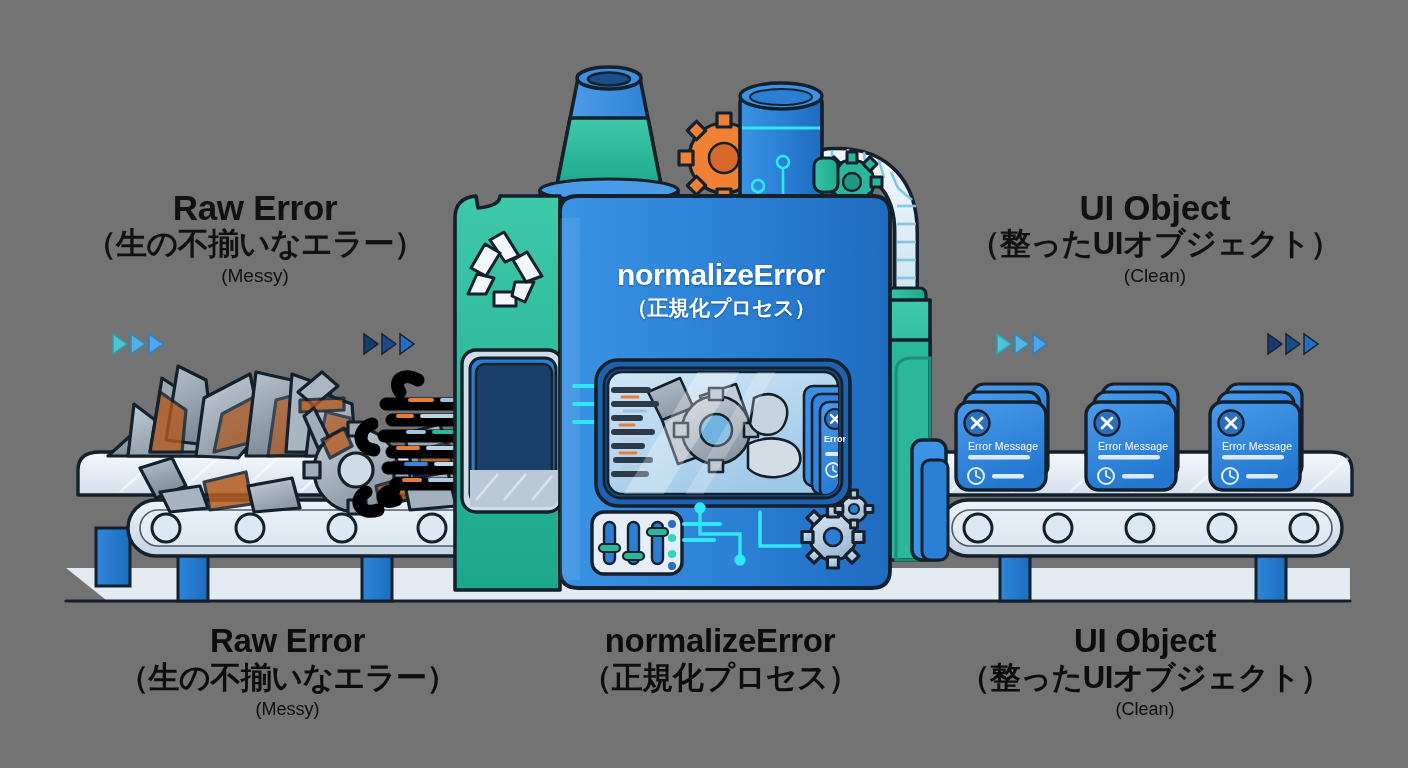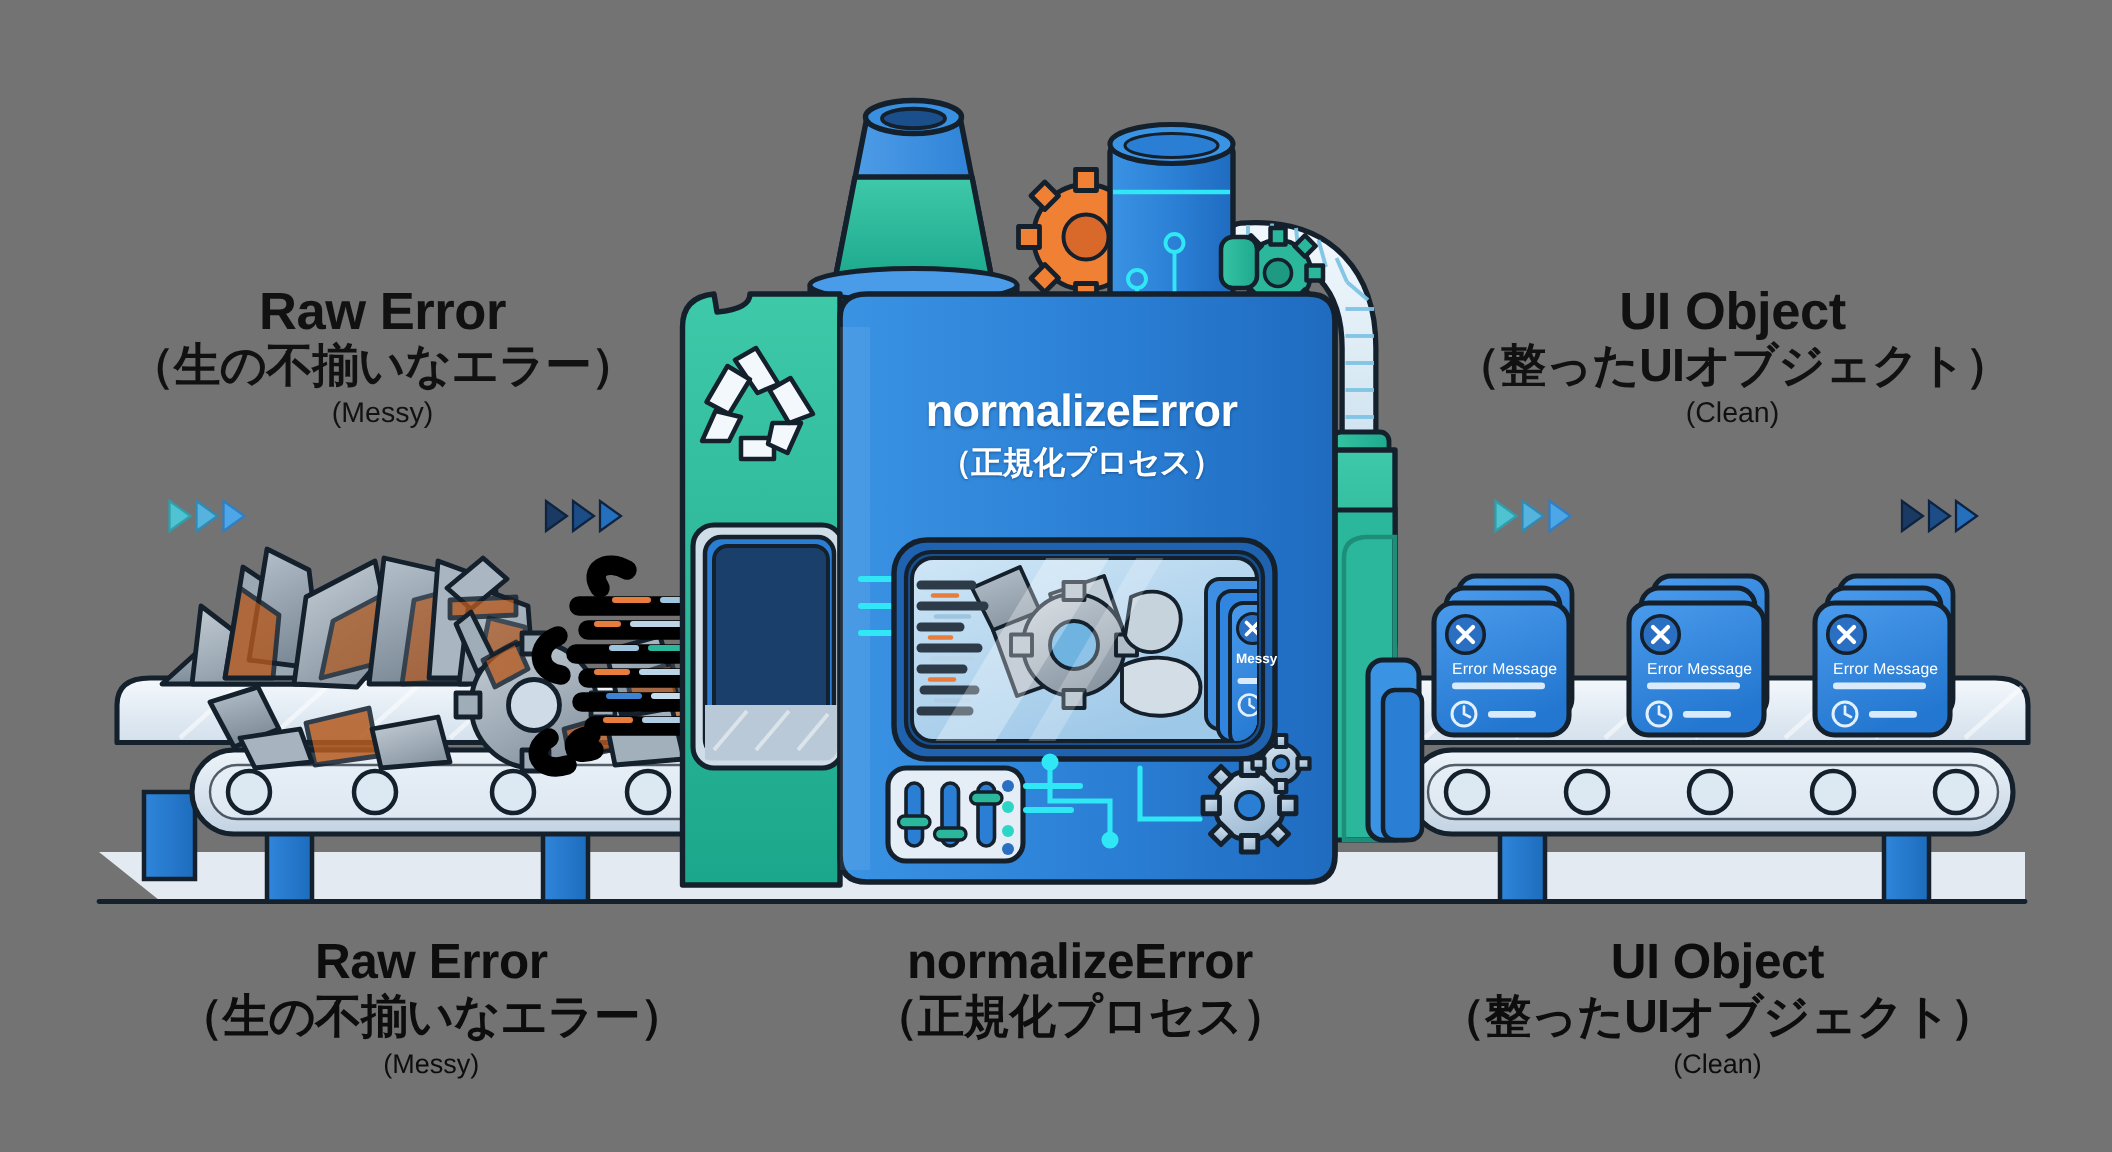--- a/index.html
+++ b/index.html
@@ -632,21 +632,21 @@
 
   <div class="machine-title">
     <div class="mt-en">normalizeError</div>
     <div class="mt-ja">（正規化プロセス）</div>
   </div>
 
   <div class="card-label" style="left:968px; top:440px;">Error Message</div>
   <div class="card-label" style="left:1098px; top:440px;">Error Message</div>
   <div class="card-label" style="left:1222px; top:440px;">Error Message</div>
 
-  <div class="screen-card-label" style="left:824px; top:434px;">Messy</div>
+  <div class="screen-card-label" style="left:824px; top:434px;">Error</div>
 
   <div class="caption-block" id="cap-raw">
     <div class="cb-en">Raw Error</div>
     <div class="cb-ja">（生の不揃いなエラー）</div>
     <div class="cb-sub">(Messy)</div>
   </div>
 
   <div class="caption-block" id="cap-proc">
     <div class="cb-en">normalizeError</div>
     <div class="cb-ja">（正規化プロセス）</div>

